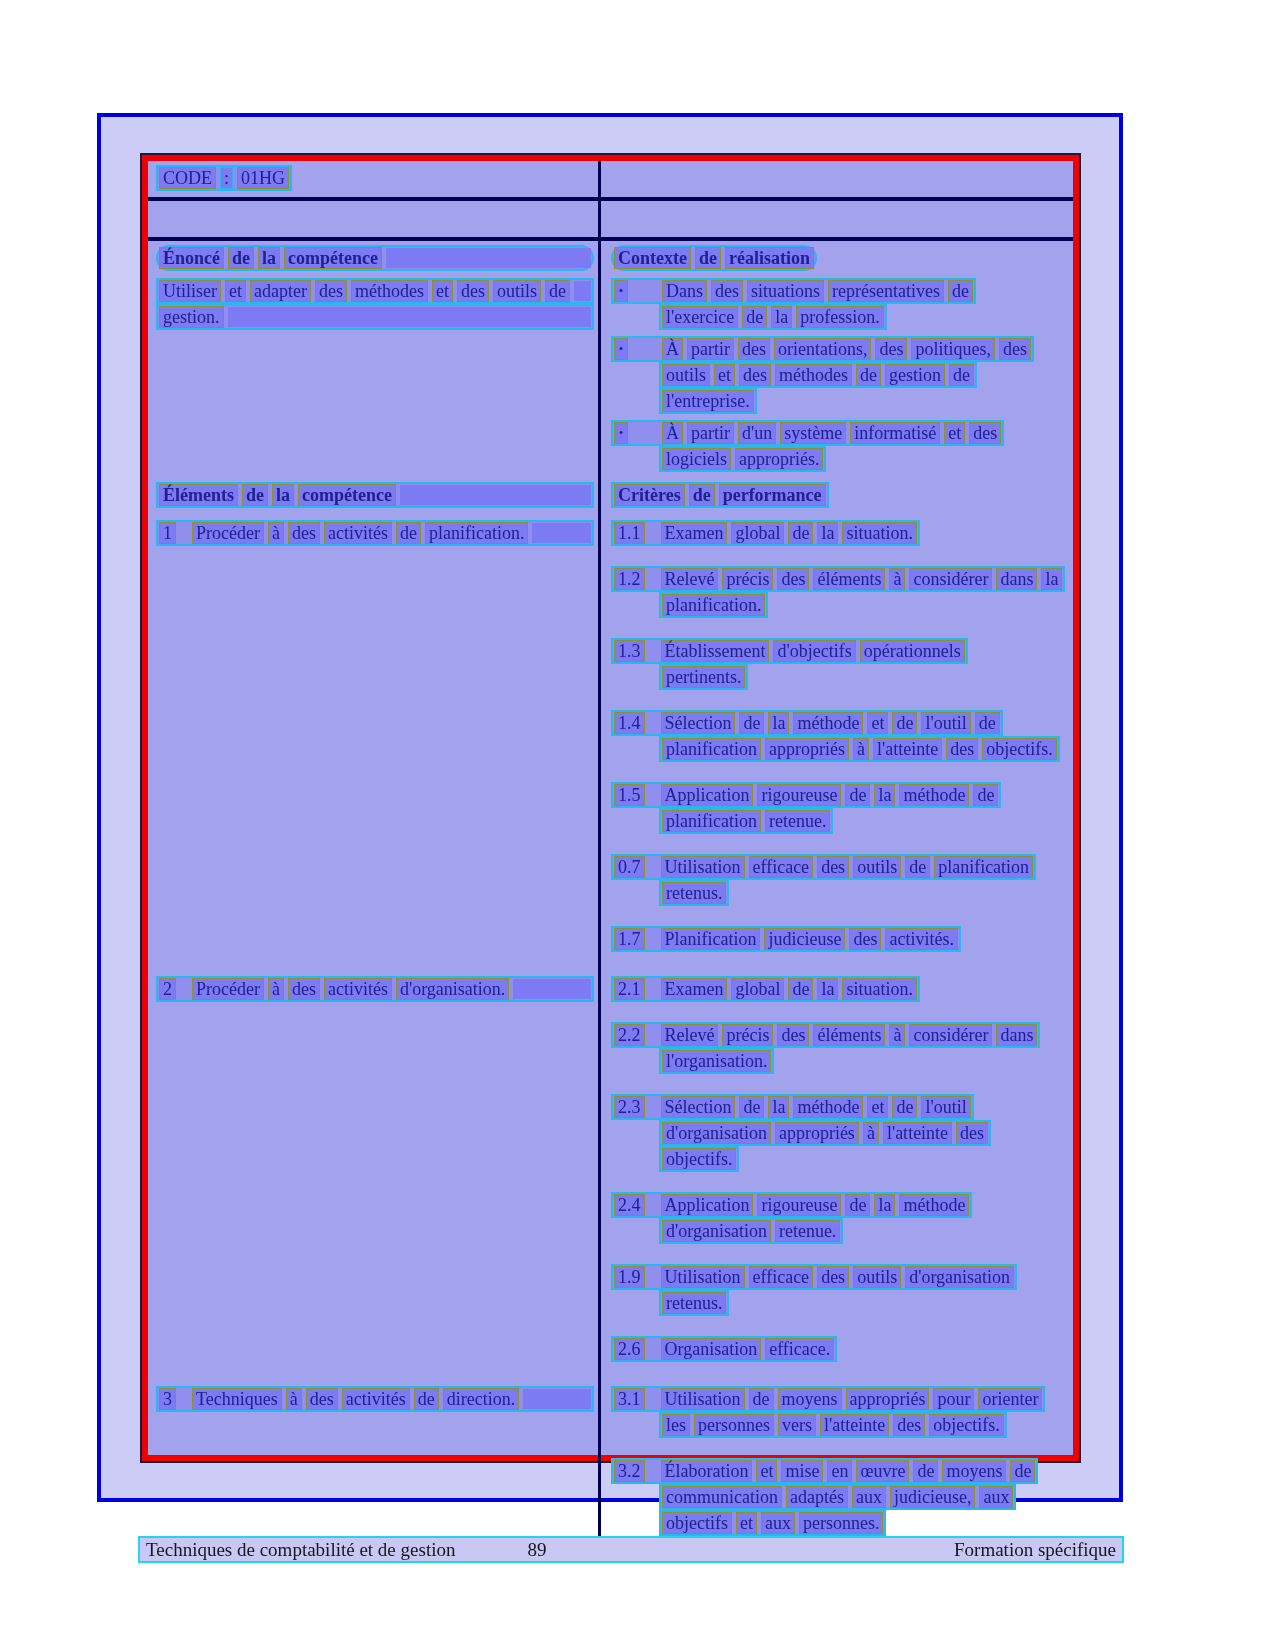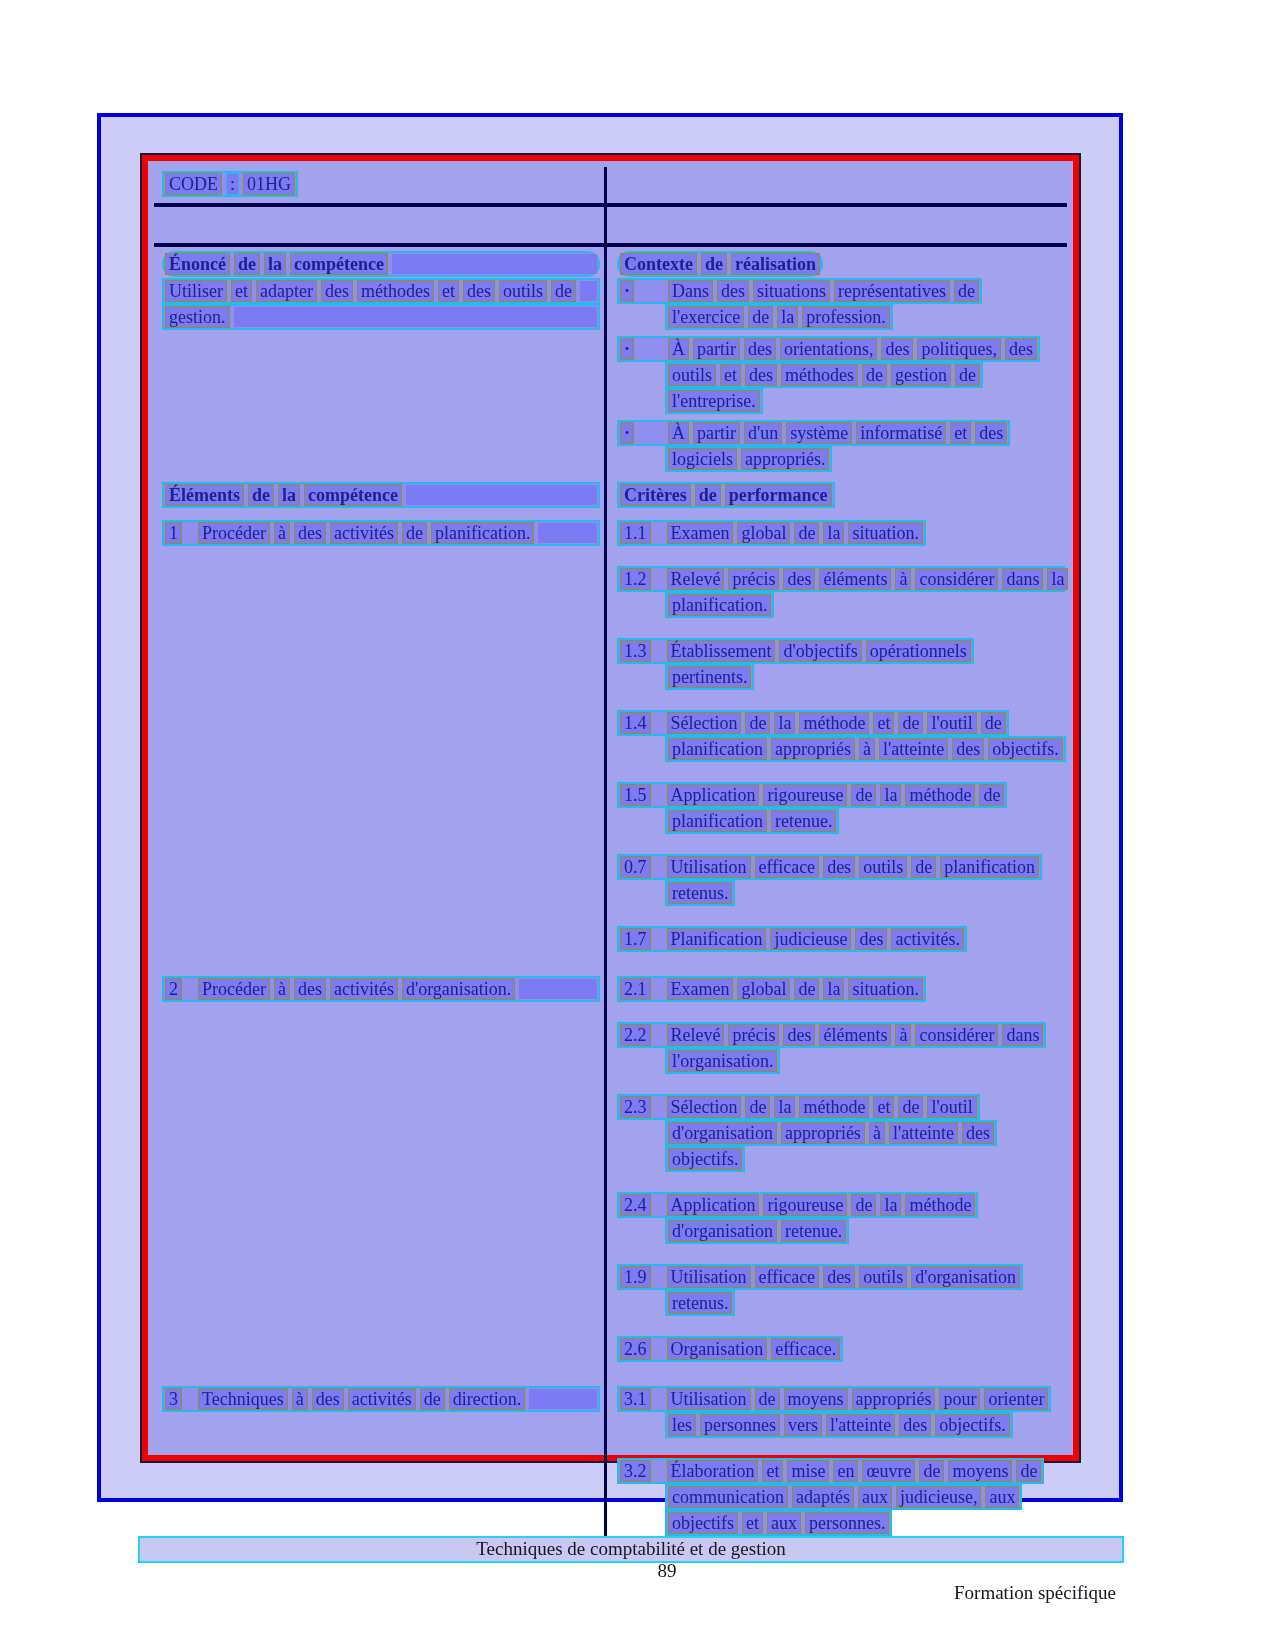--- a/index.html
+++ b/index.html
@@ -3,52 +3,52 @@
 <meta charset="utf-8">
 <style>
   html,body{margin:0;padding:0;background:#ffffff;}
   .screen{position:relative;width:1275px;height:1651px;background:var(--page_background,#fff);
           font-family:"Liberation Serif","DejaVu Serif",serif;overflow:hidden;}
   .page-box{position:absolute;left:97px;top:113px;width:1026px;height:1389px;box-sizing:border-box;
             background:var(--panel_fill,#cdccf7);border:4px solid var(--panel_border,#0000dd);}
   .doc-table{position:absolute;left:39px;top:36px;width:941px;height:1310px;box-sizing:border-box;
              background:var(--table_fill,#a3a2ec);border:2px solid var(--table_border_dark,#1a1a3c);
              box-shadow:inset 0 0 0 6px var(--table_border_red,#ee0000);
-             padding:12px;display:grid;grid-template-columns:450px 3px 1fr;
+             padding:6px;display:grid;grid-template-columns:450px 3px 1fr;
              grid-template-rows:36px 4px 36px 4px auto auto auto auto 1fr;}
   .hline{grid-column:1/-1;background:var(--grid_line,#000050);}
   .vdiv{background:var(--grid_line,#000050);width:3px;height:100%;}
   .cell{min-width:0;box-sizing:border-box;}
   .lcell{padding:4px 4px 0 8px;}
   .rcell{padding:4px 2px 0 10px;}
   .hdrcell{padding-bottom:8px;}
   .header-row{grid-column:1/-1;position:relative;}
   .vseg{position:absolute;left:450px;top:0;bottom:0;width:3px;background:var(--grid_line,#000050);}
   .hdrline{position:absolute;left:96px;right:8px;top:5px;height:27px;box-sizing:border-box;
            display:flex;align-items:center;border:2px solid var(--line_border,#2ab6f0);
            background:var(--line_fill,#918fee);padding:0 1px;}
   .line{display:flex;align-items:center;height:26px;box-sizing:border-box;width:max-content;max-width:100%;
         border:2px solid var(--line_border,#2ab6f0);background:var(--line_fill,#918fee);
         padding:0 1px;gap:4px;}
   .line.fill{width:100%;}
   .line.ind{margin-left:48px;}
-  .mb7{margin-bottom:1px;border-radius:13px;}
+  .mb7{margin-bottom:7px;border-radius:13px;}
   .item{margin-bottom:6px;}
   .crit{margin-bottom:20px;}
   .w{display:flex;align-items:center;height:22px;box-sizing:border-box;white-space:pre;
      background:var(--word_fill,#7c7bf3);border:1px solid var(--word_border,#90902e);
      color:var(--text,#20208e);padding:0 3px;font-size:18px;line-height:20px;}
   .w.b{font-weight:bold;}
   .w.colon{border-color:var(--line_border,#2ab6f0);}
   .w.bullet{width:14px;justify-content:center;font-size:13px;padding:0;}
   .sp{display:inline-block;height:1px;flex:0 0 auto;}
   .fillspan{flex:1 1 auto;align-self:stretch;margin:1px 0;background:var(--word_fill,#7c7bf3);}
   .footer{position:absolute;left:138px;top:1536px;width:986px;height:27px;box-sizing:border-box;
           display:flex;align-items:center;padding:0 6px;
-          background:var(--footer_fill,#c9c8f3);border:2px solid var(--footer_border,#22d4f2);flex-direction:column;}
+          background:var(--footer_fill,#c9c8f3);border:2px solid var(--footer_border,#22d4f2);}
   .ftxt{font-size:19px;color:var(--footer_text,#15151f);white-space:pre;}
   .fnum{margin-left:72px;}
   .fright{margin-left:auto;}
 </style>
 </head>
 <body>
 
 <div class="screen">
   <div class="page-box">
     <div class="doc-table">

